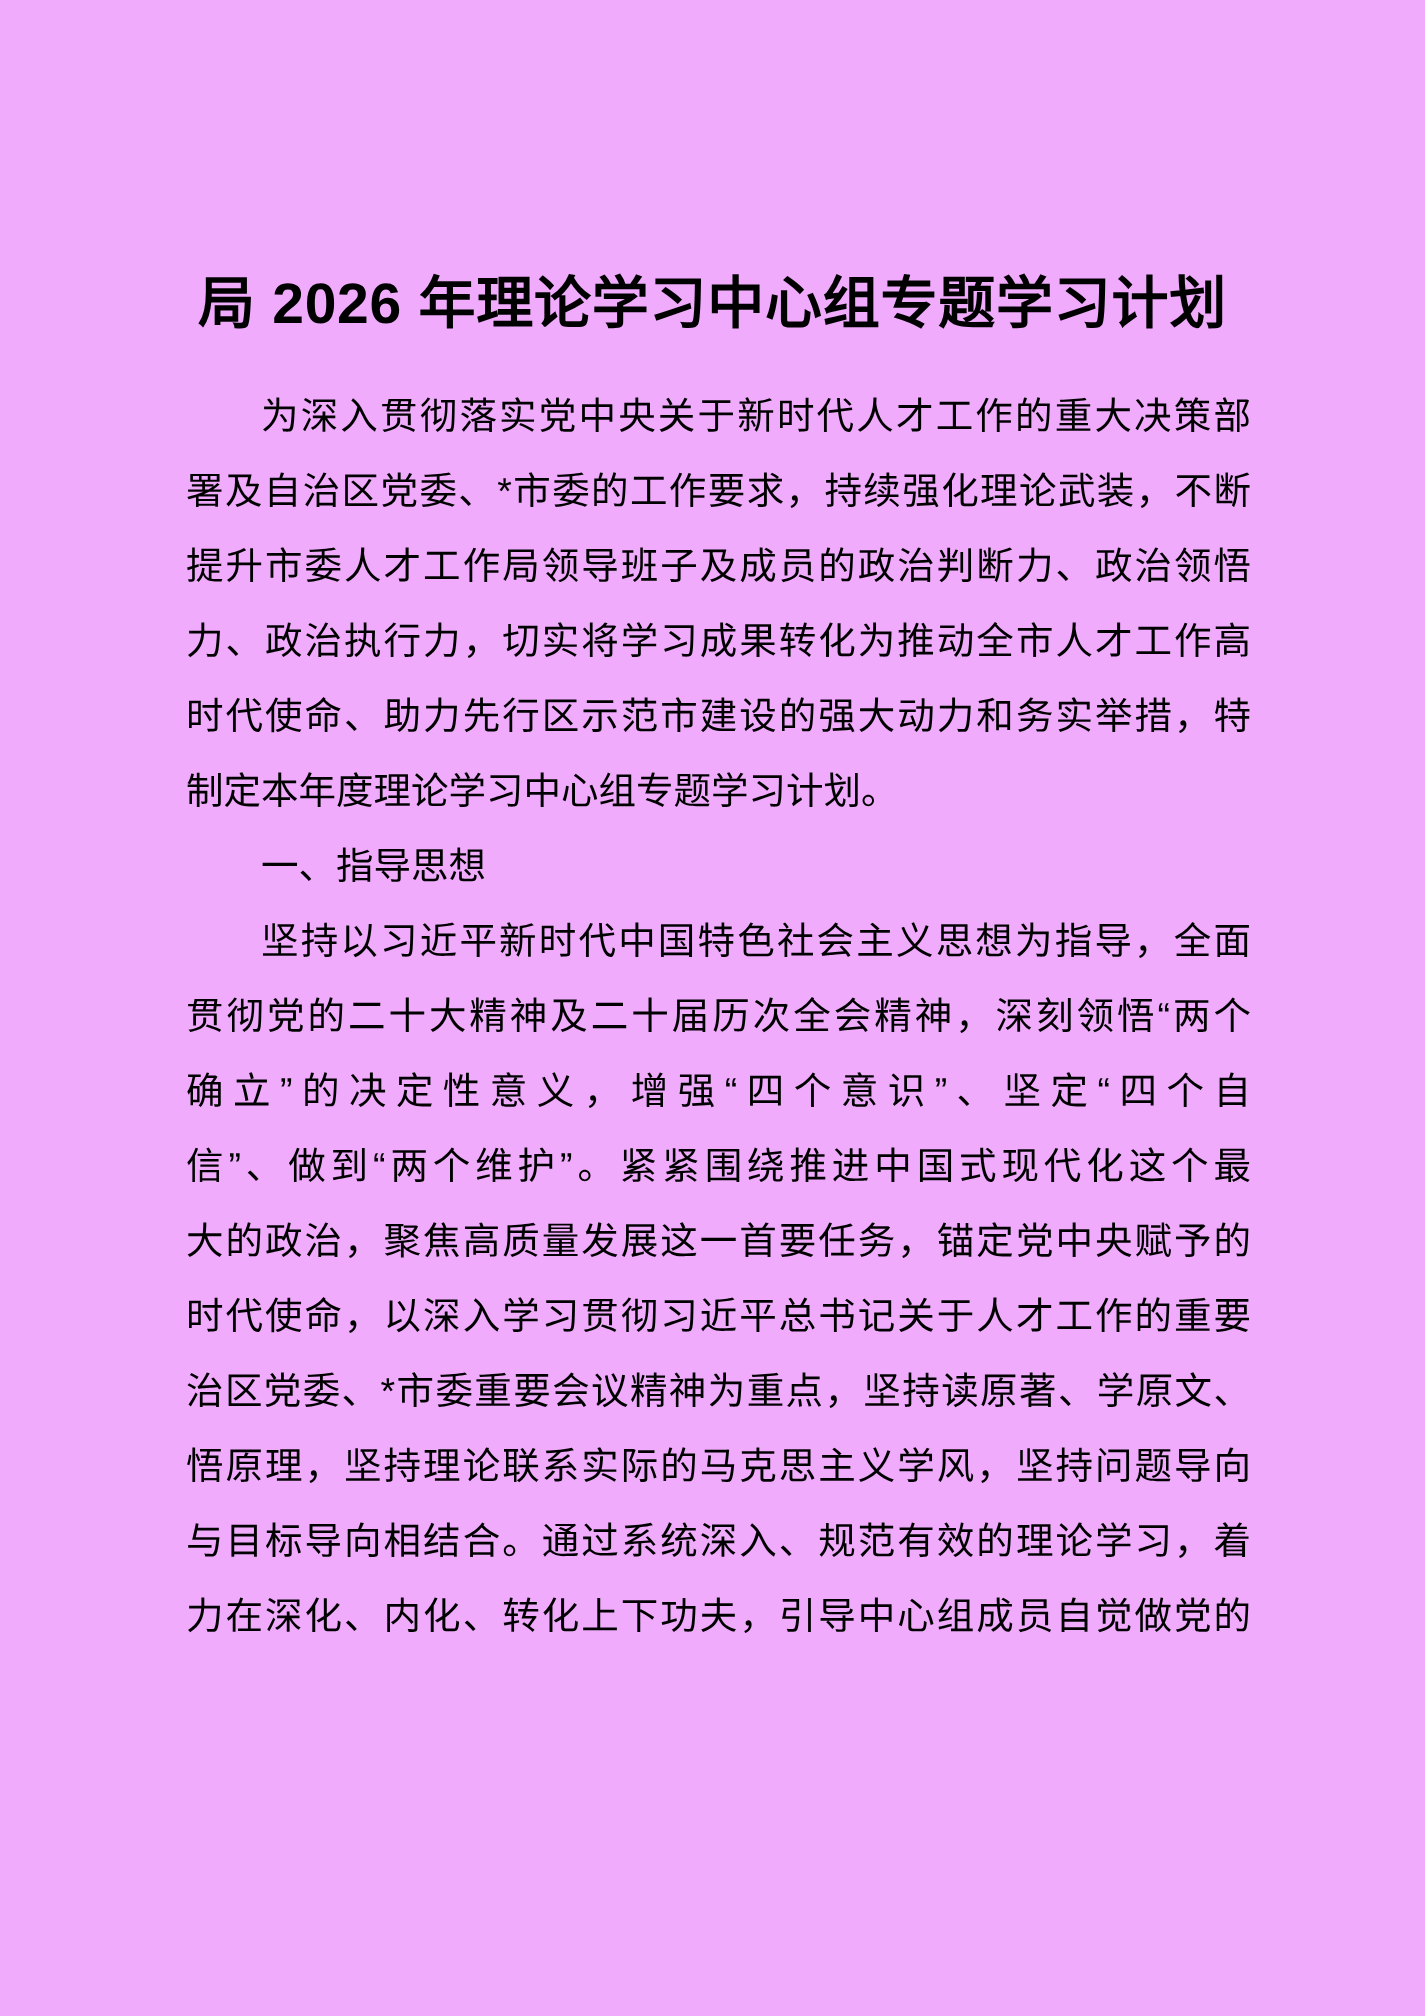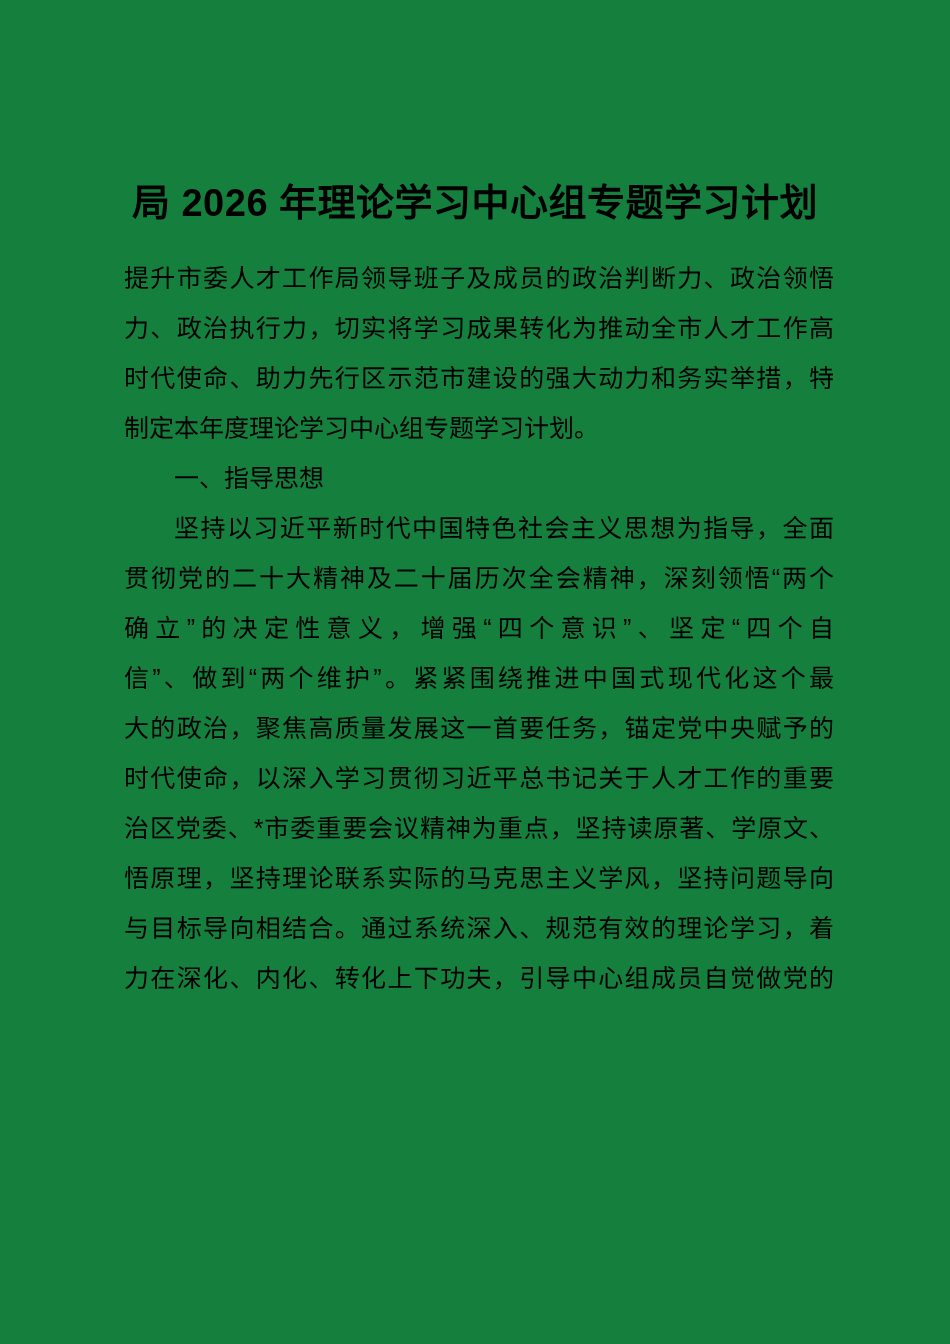--- a/index.html
+++ b/index.html
@@ -5,21 +5,21 @@
   html, body {
     margin: 0;
     padding: 0;
     background: #ffffff;
   }
   .page {
     position: relative;
     width: 950px;
     height: 1344px;
     margin: 0 auto;
-    background: #15803d;
+    background: #f0abfc;
     color: #000000;
     font-family: "Liberation Sans", sans-serif;
     overflow: hidden;
   }
   .doc-title {
     padding-top: 178px;
     height: 50px;
     line-height: 50px;
     text-align: center;
     font-size: 38px;
@@ -53,20 +53,22 @@
     text-align: left;
     text-align-last: left;
   }
 </style>
 </head>
 <body>
 
 <div class="page">
   <div class="doc-title">局 2026 年理论学习中心组专题学习计划</div>
   <div class="doc-body">
+      <div class="line indent">为深入贯彻落实党中央关于新时代人才工作的重大决策部</div>
+      <div class="line">署及自治区党委、*市委的工作要求，持续强化理论武装，不断</div>
       <div class="line">提升市委人才工作局领导班子及成员的政治判断力、政治领悟</div>
       <div class="line">力、政治执行力，切实将学习成果转化为推动全市人才工作高</div>
       <div class="line">时代使命、助力先行区示范市建设的强大动力和务实举措，特</div>
       <div class="line last">制定本年度理论学习中心组专题学习计划。</div>
       <div class="line heading indent">一、指导思想</div>
       <div class="line indent">坚持以习近平新时代中国特色社会主义思想为指导，全面</div>
       <div class="line">贯彻党的二十大精神及二十届历次全会精神，深刻领悟“两个</div>
       <div class="line">确立”的决定性意义，增强“四个意识”、坚定“四个自</div>
       <div class="line">信”、做到“两个维护”。紧紧围绕推进中国式现代化这个最</div>
       <div class="line">大的政治，聚焦高质量发展这一首要任务，锚定党中央赋予的</div>

